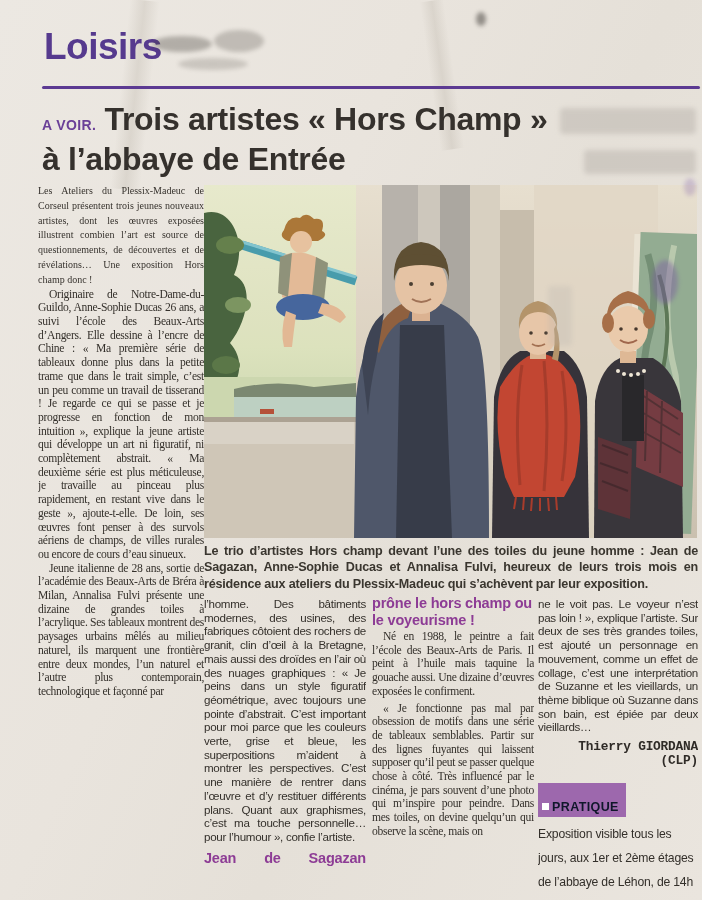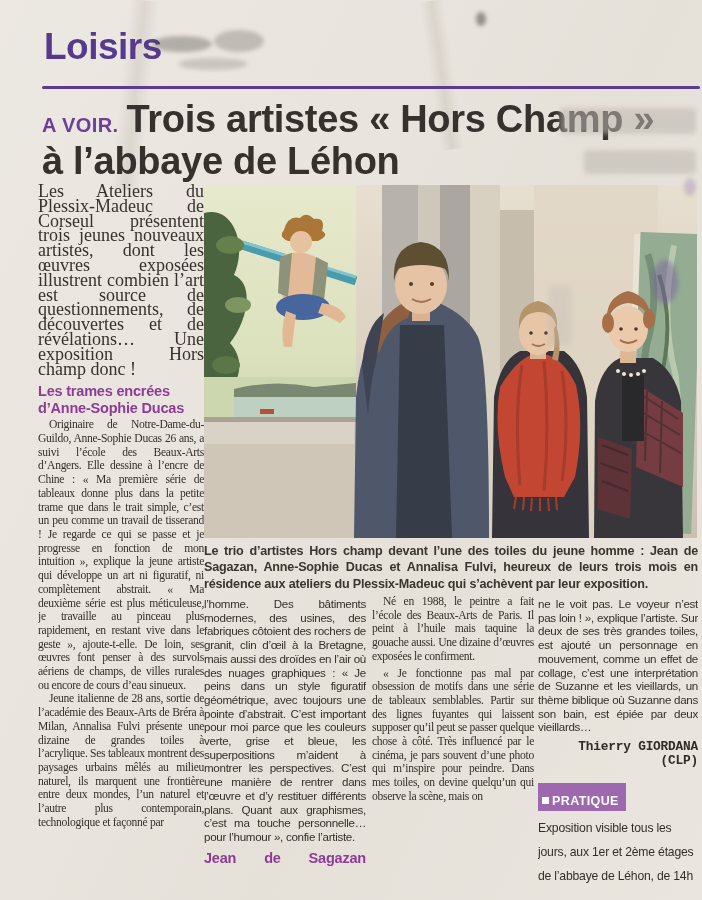--- a/index.html
+++ b/index.html
@@ -7,42 +7,42 @@
   .page{position:relative;width:702px;height:900px;background:
     linear-gradient(115deg, #ece8e2 0%, #e9e4dd 38%, #e5e0d8 60%, #eae5de 100%);
     font-family:"Liberation Sans", sans-serif;color:#2f2c28;overflow:hidden;}
   .crease{position:absolute;pointer-events:none;background:linear-gradient(90deg,rgba(255,255,255,0),rgba(190,183,172,.35),rgba(255,255,255,0));}
   
   .masthead{position:absolute;left:44px;top:26px;font-size:37px;font-weight:bold;
     color:#563a8e;letter-spacing:-0.5px;}
   .rule{position:absolute;left:42px;top:86px;width:658px;height:3px;background:#5c3a92;border-radius:2px;}
   
   .headline{position:absolute;left:42px;top:102px;width:640px;line-height:34px;}
-  .kicker{font-size:20px;font-weight:bold;color:#6b4098;letter-spacing:.4px;margin-right:8px;}
-  .hl{font-size:38px;font-weight:bold;color:#35312d;letter-spacing:-0.3px;}
+  .kicker{font-size:14px;font-weight:bold;color:#6b4098;letter-spacing:.4px;margin-right:8px;}
+  .hl{font-size:32px;font-weight:bold;color:#35312d;letter-spacing:-0.3px;}
   
   .col{position:absolute;text-align:justify;overflow:hidden;}
-  .serif{font-family:"Liberation Serif", serif;font-size:18px;line-height:14.8px;color:#36322d;}
+  .serif{font-family:"Liberation Serif", serif;font-size:10px;line-height:14.8px;color:#36322d;}
   .sans{font-size:11.6px;line-height:13.7px;letter-spacing:-0.3px;color:#34302b;}
   .sans p{margin:0;}
   .indent{text-indent:11px;font-family:Liberation Serif, serif;}
   .subhead{font-size:14.5px;line-height:16.5px;font-weight:bold;color:#8d3c95;
     letter-spacing:-0.2px;margin:7px 0 2px 0;text-align:left;}
   .subhead.flush{margin-top:0;}
   .jsag{text-align:justify;text-align-last:justify;margin-top:6px;}
   
   .photo{position:absolute;left:204px;top:185px;width:493px;height:353px;}
   .photo svg{display:block;}
   .caption{position:absolute;left:204px;top:543px;width:494px;font-size:12.6px;
     line-height:16.4px;font-weight:bold;color:#3a362f;text-align:justify;letter-spacing:-0.2px;}
   
   .byline{font-weight:bold;font-size:12.8px;text-align:right;letter-spacing:-0.2px;
     margin-top:6px;color:#2f2b27;text-indent:0;font-family:Liberation Mono, monospace;}
-  .pratique-badge{display:inline-block;background:#9d68ad;color:#ffffff;font-weight:bold;
-    font-size:12.5px;letter-spacing:.4px;padding:12px 7px 2px 4px;margin-top:16px;}
+  .pratique-badge{display:inline-block;background:#9d68ad;color:#0f172a;font-weight:bold;
+    font-size:12.5px;letter-spacing:.4px;padding:18px 7px 2px 4px;margin-top:16px;}
   .pratique-badge .sq{display:inline-block;width:7px;height:7px;background:#ffffff;
     margin-right:3px;vertical-align:1px;}
   .pratique-text{font-size:12.2px;line-height:24px;letter-spacing:-0.2px;
     color:#332f2a;text-align:left;margin-top:5px;}
   
   .smudge{position:absolute;pointer-events:none;filter:blur(2px);border-radius:50%;}
   .bleed{position:absolute;pointer-events:none;filter:blur(2.5px);background:#bdb7b0;opacity:.55;border-radius:4px;}
 </style>
 </head>
 <body>
@@ -52,26 +52,25 @@
   <div class="crease" style="left:120px;top:0;width:30px;height:190px;transform:rotate(6deg);"></div>
   <div class="crease" style="left:430px;top:0;width:24px;height:150px;transform:rotate(-8deg);"></div>
 
   <div class="masthead">Loisirs</div>
   <div class="rule"></div>
 
   <div class="headline">
     <div>
       <span class="kicker">A VOIR.</span><span class="hl">Trois artistes « Hors Champ »</span>
     </div>
-    <div class="hl">à l’abbaye de Léhon</div>
+    <div class="hl">à l’abbaye de Entrée</div>
   </div>
 
   <div class="col" style="left:38px;top:184px;width:166px;height:712px;">
     <p class="serif" style="margin:0;">Les Ateliers du Plessix-Madeuc de Corseul présentent trois jeunes nouveaux artistes, dont les œuvres exposées illustrent combien l’art est source de questionnements, de découvertes et de révélations… Une exposition Hors champ donc !</p>
-    <div class="subhead">Les trames encrées d’Anne-Sophie Ducas</div>
     <div class="sans">
       <p class="indent">Originaire de Notre-Dame-du-Guildo, Anne-Sophie Ducas 26 ans, a suivi l’école des Beaux-Arts d’Angers. Elle dessine à l’encre de Chine : « Ma première série de tableaux donne plus dans la petite trame que dans le trait simple, c’est un peu comme un travail de tisserand ! Je regarde ce qui se passe et je progresse en fonction de mon intuition », explique la jeune artiste qui développe un art ni figuratif, ni complètement abstrait. « Ma deuxième série est plus méticuleuse, je travaille au pinceau plus rapidement, en restant vive dans le geste », ajoute-t-elle. De loin, ses œuvres font penser à des survols aériens de champs, de villes rurales ou encore de cours d’eau sinueux.</p>
     </div>
     <div class="sans">
       <p class="indent">Jeune italienne de 28 ans, sortie de l’académie des Beaux-Arts de Bréra à Milan, Annalisa Fulvi présente une dizaine de grandes toiles à l’acrylique. Ses tableaux montrent des paysages urbains mêlés au milieu naturel, ils marquent une frontière entre deux mondes, l’un naturel et l’autre plus contemporain, technologique et façonné par</p>
     </div>
   </div>
 
   <div class="photo">
     <svg width="493" height="353" viewBox="0 0 493 353" xmlns="http://www.w3.org/2000/svg">
@@ -193,20 +192,21 @@
   </div>
 
   <div class="caption">Le trio d’artistes Hors champ devant l’une des toiles du jeune homme : Jean de Sagazan, Anne-Sophie Ducas et Annalisa Fulvi, heureux de leurs trois mois en résidence aux ateliers du Plessix-Madeuc qui s’achèvent par leur exposition.</div>
 
   <div class="col sans" style="left:204px;top:597px;width:162px;height:296px;">
     <p>l’homme. Des bâtiments modernes, des usines, des fabriques côtoient des rochers de granit, clin d’œil à la Bretagne, mais aussi des droïdes en l’air où des nuages graphiques : « Je peins dans un style figuratif géométrique, avec toujours une pointe d’abstrait. C’est important pour moi parce que les couleurs verte, grise et bleue, les superpositions m’aident à montrer les perspectives. C’est une manière de rentrer dans l’œuvre et d’y restituer différents plans. Quant aux graphismes, c’est ma touche personnelle… pour l’humour », confie l’artiste.</p>
     <div class="subhead jsag">Jean de Sagazan</div>
   </div>
 
   <div class="col sans" style="left:372px;top:595px;width:162px;height:298px;">
+    <div class="subhead flush">prône le hors champ ou le voyeurisme !</div>
     <p class="indent">Né en 1988, le peintre a fait l’école des Beaux-Arts de Paris. Il peint à l’huile mais taquine la gouache aussi. Une dizaine d’œuvres exposées le confirment.</p>
     <p class="indent" style="margin-top:3px;">« Je fonctionne pas mal par obsession de motifs dans une série de tableaux semblables. Partir sur des lignes fuyantes qui laissent supposer qu’il peut se passer quelque chose à côté. Très influencé par le cinéma, je pars souvent d’une photo qui m’inspire pour peindre. Dans mes toiles, on devine quelqu’un qui observe la scène, mais on</p>
   </div>
 
   <div class="col sans" style="left:538px;top:597px;width:160px;height:296px;">
     <p>ne le voit pas. Le voyeur n’est pas loin ! », explique l’artiste. Sur deux de ses très grandes toiles, est ajouté un personnage en mouvement, comme un effet de collage, c’est une interprétation de Suzanne et les vieillards, un thème biblique où Suzanne dans son bain, est épiée par deux vieillards…</p>
     <div class="byline">Thierry GIORDANA (CLP)</div>
     <div>
       <span class="pratique-badge"><span class="sq"></span><span>PRATIQUE</span></span>
     </div>

